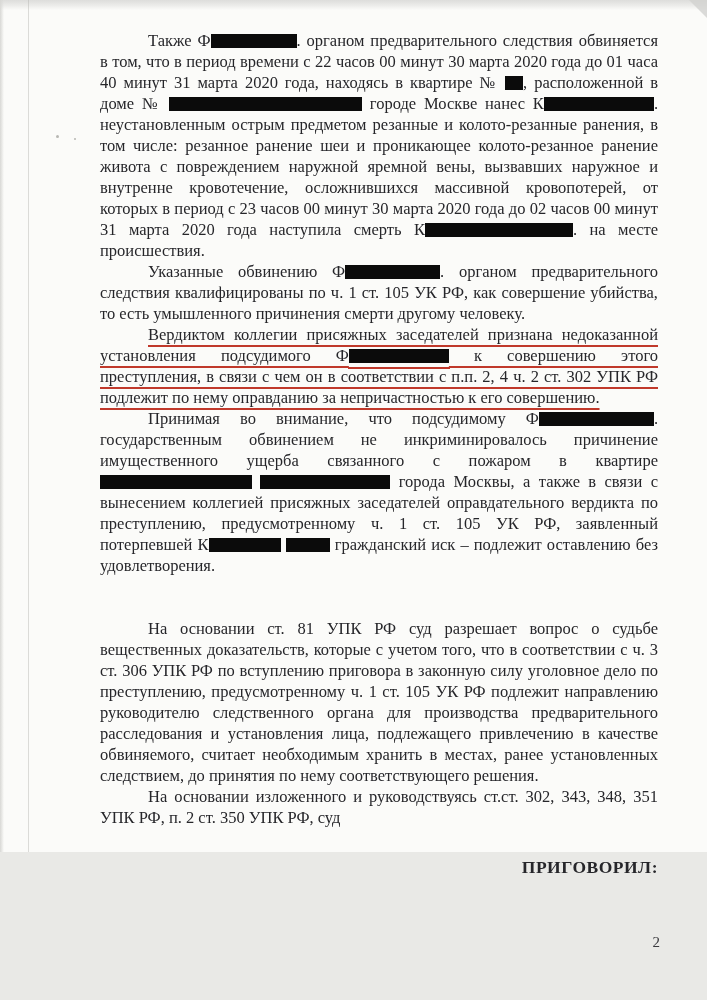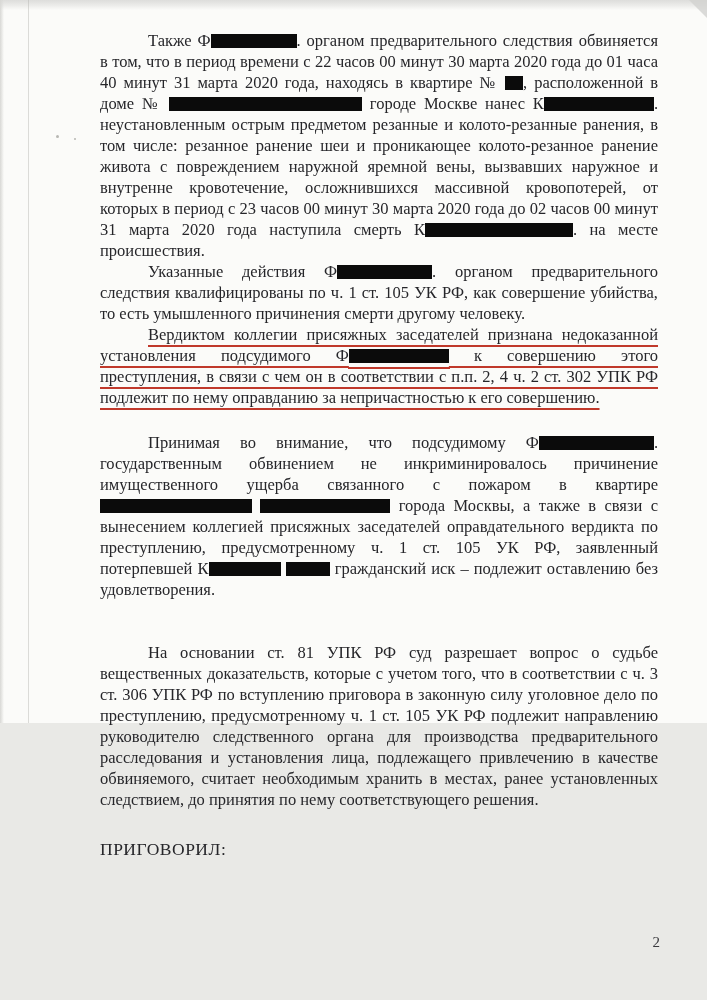--- a/index.html
+++ b/index.html
@@ -2,21 +2,21 @@
 <html lang="ru"><head>
 <meta charset="utf-8">
 <style>
   html,body{margin:0;padding:0;}
   body{
     width:707px;height:1000px;overflow:hidden;
     font-family:"Liberation Serif","DejaVu Serif",serif;
     background:#e9e9e6;
   }
   .page{
-    position:relative;width:707px;height:723px;
+    position:relative;width:707px;height:852px;
     background:var(--paper,#fbfbf9);
     color:var(--ink,#26262a);
   }
   
   .scan-top-band{
     position:absolute;top:0;left:0;right:0;height:10px;
     background:linear-gradient(to bottom,#dddddb 0%,#ececea 55%,rgba(236,236,234,0) 100%);
   }
   .scan-left-strip{
     position:absolute;top:0;left:0;bottom:0;width:4px;
@@ -36,24 +36,24 @@
   .speck2{left:74px;top:138px;width:2px;height:2px;}
 
   
   .doc-body{
     position:absolute;left:100px;top:30px;width:558px;
     font-size:16.5px;line-height:21px;
     text-align:justify;
   }
   .para{margin:0;}
   .para.indent{text-indent:48px;}
-  .para.gap-sm{margin-top:24px;}
+  .para.gap-sm{}
   .para.gap-md{margin-top:42px;}
   .para.heading{
-    text-align:left;text-indent:0;font-weight:normal;
+    text-align:right;text-indent:0;font-weight:bold;
     letter-spacing:.5px;margin:29px 0;font-size:17.5px;
   }
   .para.u-red{
     text-decoration:underline;
     text-decoration-color:var(--accent-red,#c0392b);
     text-decoration-thickness:1.6px;
     text-underline-offset:4.5px;
   }
   .bar{
     display:inline-block;height:14px;background:var(--bar,#0b0b0b);
@@ -74,21 +74,22 @@
 <div class="page" style="--accent-red: #c0392b; --bar: #0b0b0b; --ink: #26262a; --paper: #fbfbf9;">
   <div class="scan-top-band"></div>
   <div class="scan-left-strip"></div>
   <div class="scan-fold-line"></div>
   <div class="scan-corner"></div>
   <div class="speck speck1"></div>
   <div class="speck speck2"></div>
 
   <div class="doc-body">
       <p class="para indent"><span>Также Ф</span><span class="bar" style="width: 86px;"></span><span>. органом предварительного следствия обвиняется в том, что в период времени с 22 часов 00 минут 30 марта 2020 года до 01 часа 40 минут 31 марта 2020 года, находясь в квартире № </span><span class="bar" style="width: 18px;"></span><span>, расположенной в доме № </span><span class="bar" style="width: 193px;"></span><span> городе Москве нанес К</span><span class="bar" style="width: 110px;"></span><span>. неустановленным острым предметом резанные и колото-резанные ранения, в том числе: резанное ранение шеи и проникающее колото-резанное ранение живота с повреждением наружной яремной вены, вызвавших наружное и внутренне кровотечение, осложнившихся массивной кровопотерей, от которых в период с 23 часов 00 минут 30 марта 2020 года до 02 часов 00 минут 31 марта 2020 года наступила смерть К</span><span class="bar" style="width: 148px;"></span><span>. на месте происшествия.</span></p>
-      <p class="para indent"><span>Указанные действия Ф</span><span class="bar" style="width: 95px;"></span><span>. органом предварительного следствия квалифицированы по ч. 1 ст. 105 УК РФ, как совершение убийства, то есть умышленного причинения смерти другому человеку.</span></p>
+      <p class="para indent"><span>Указанные обвинению Ф</span><span class="bar" style="width: 95px;"></span><span>. органом предварительного следствия квалифицированы по ч. 1 ст. 105 УК РФ, как совершение убийства, то есть умышленного причинения смерти другому человеку.</span></p>
       <p class="para indent u-red"><span>Вердиктом коллегии присяжных заседателей признана недоказанной установления подсудимого Ф</span><span class="bar" style="width: 100px;"></span><span> к совершению этого преступления, в связи с чем он в соответствии с п.п. 2, 4 ч. 2 ст. 302 УПК РФ подлежит по нему оправданию за непричастностью к его совершению.</span></p>
       <p class="para indent gap-sm"><span>Принимая во внимание, что подсудимому Ф</span><span class="bar" style="width: 115px;"></span><span>. государственным обвинением не инкриминировалось причинение имущественного ущерба связанного с пожаром в квартире </span><span class="bar" style="width: 152px;"></span><span> </span><span class="bar" style="width: 130px;"></span><span> города Москвы, а также в связи с вынесением коллегией присяжных заседателей оправдательного вердикта по преступлению, предусмотренному ч. 1 ст. 105 УК РФ, заявленный потерпевшей К</span><span class="bar" style="width: 72px;"></span><span> </span><span class="bar" style="width: 44px;"></span><span> гражданский иск – подлежит оставлению без удовлетворения.</span></p>
       <p class="para indent gap-md"><span>На основании ст. 81 УПК РФ суд разрешает вопрос о судьбе вещественных доказательств, которые с учетом того, что в соответствии с ч. 3 ст. 306 УПК РФ по вступлению приговора в законную силу уголовное дело по преступлению, предусмотренному ч. 1 ст. 105 УК РФ подлежит направлению руководителю следственного органа для производства предварительного расследования и установления лица, подлежащего привлечению в качестве обвиняемого, считает необходимым хранить в местах, ранее установленных следствием, до принятия по нему соответствующего решения.</span></p>
+      <p class="para indent"><span>На основании изложенного и руководствуясь ст.ст. 302, 343, 348, 351 УПК РФ, п. 2 ст. 350 УПК РФ, суд</span></p>
       <p class="para heading"><span>ПРИГОВОРИЛ:</span></p>
     </div>
 
   <div class="page-number">2</div>
 </div>
 
 </body></html>

